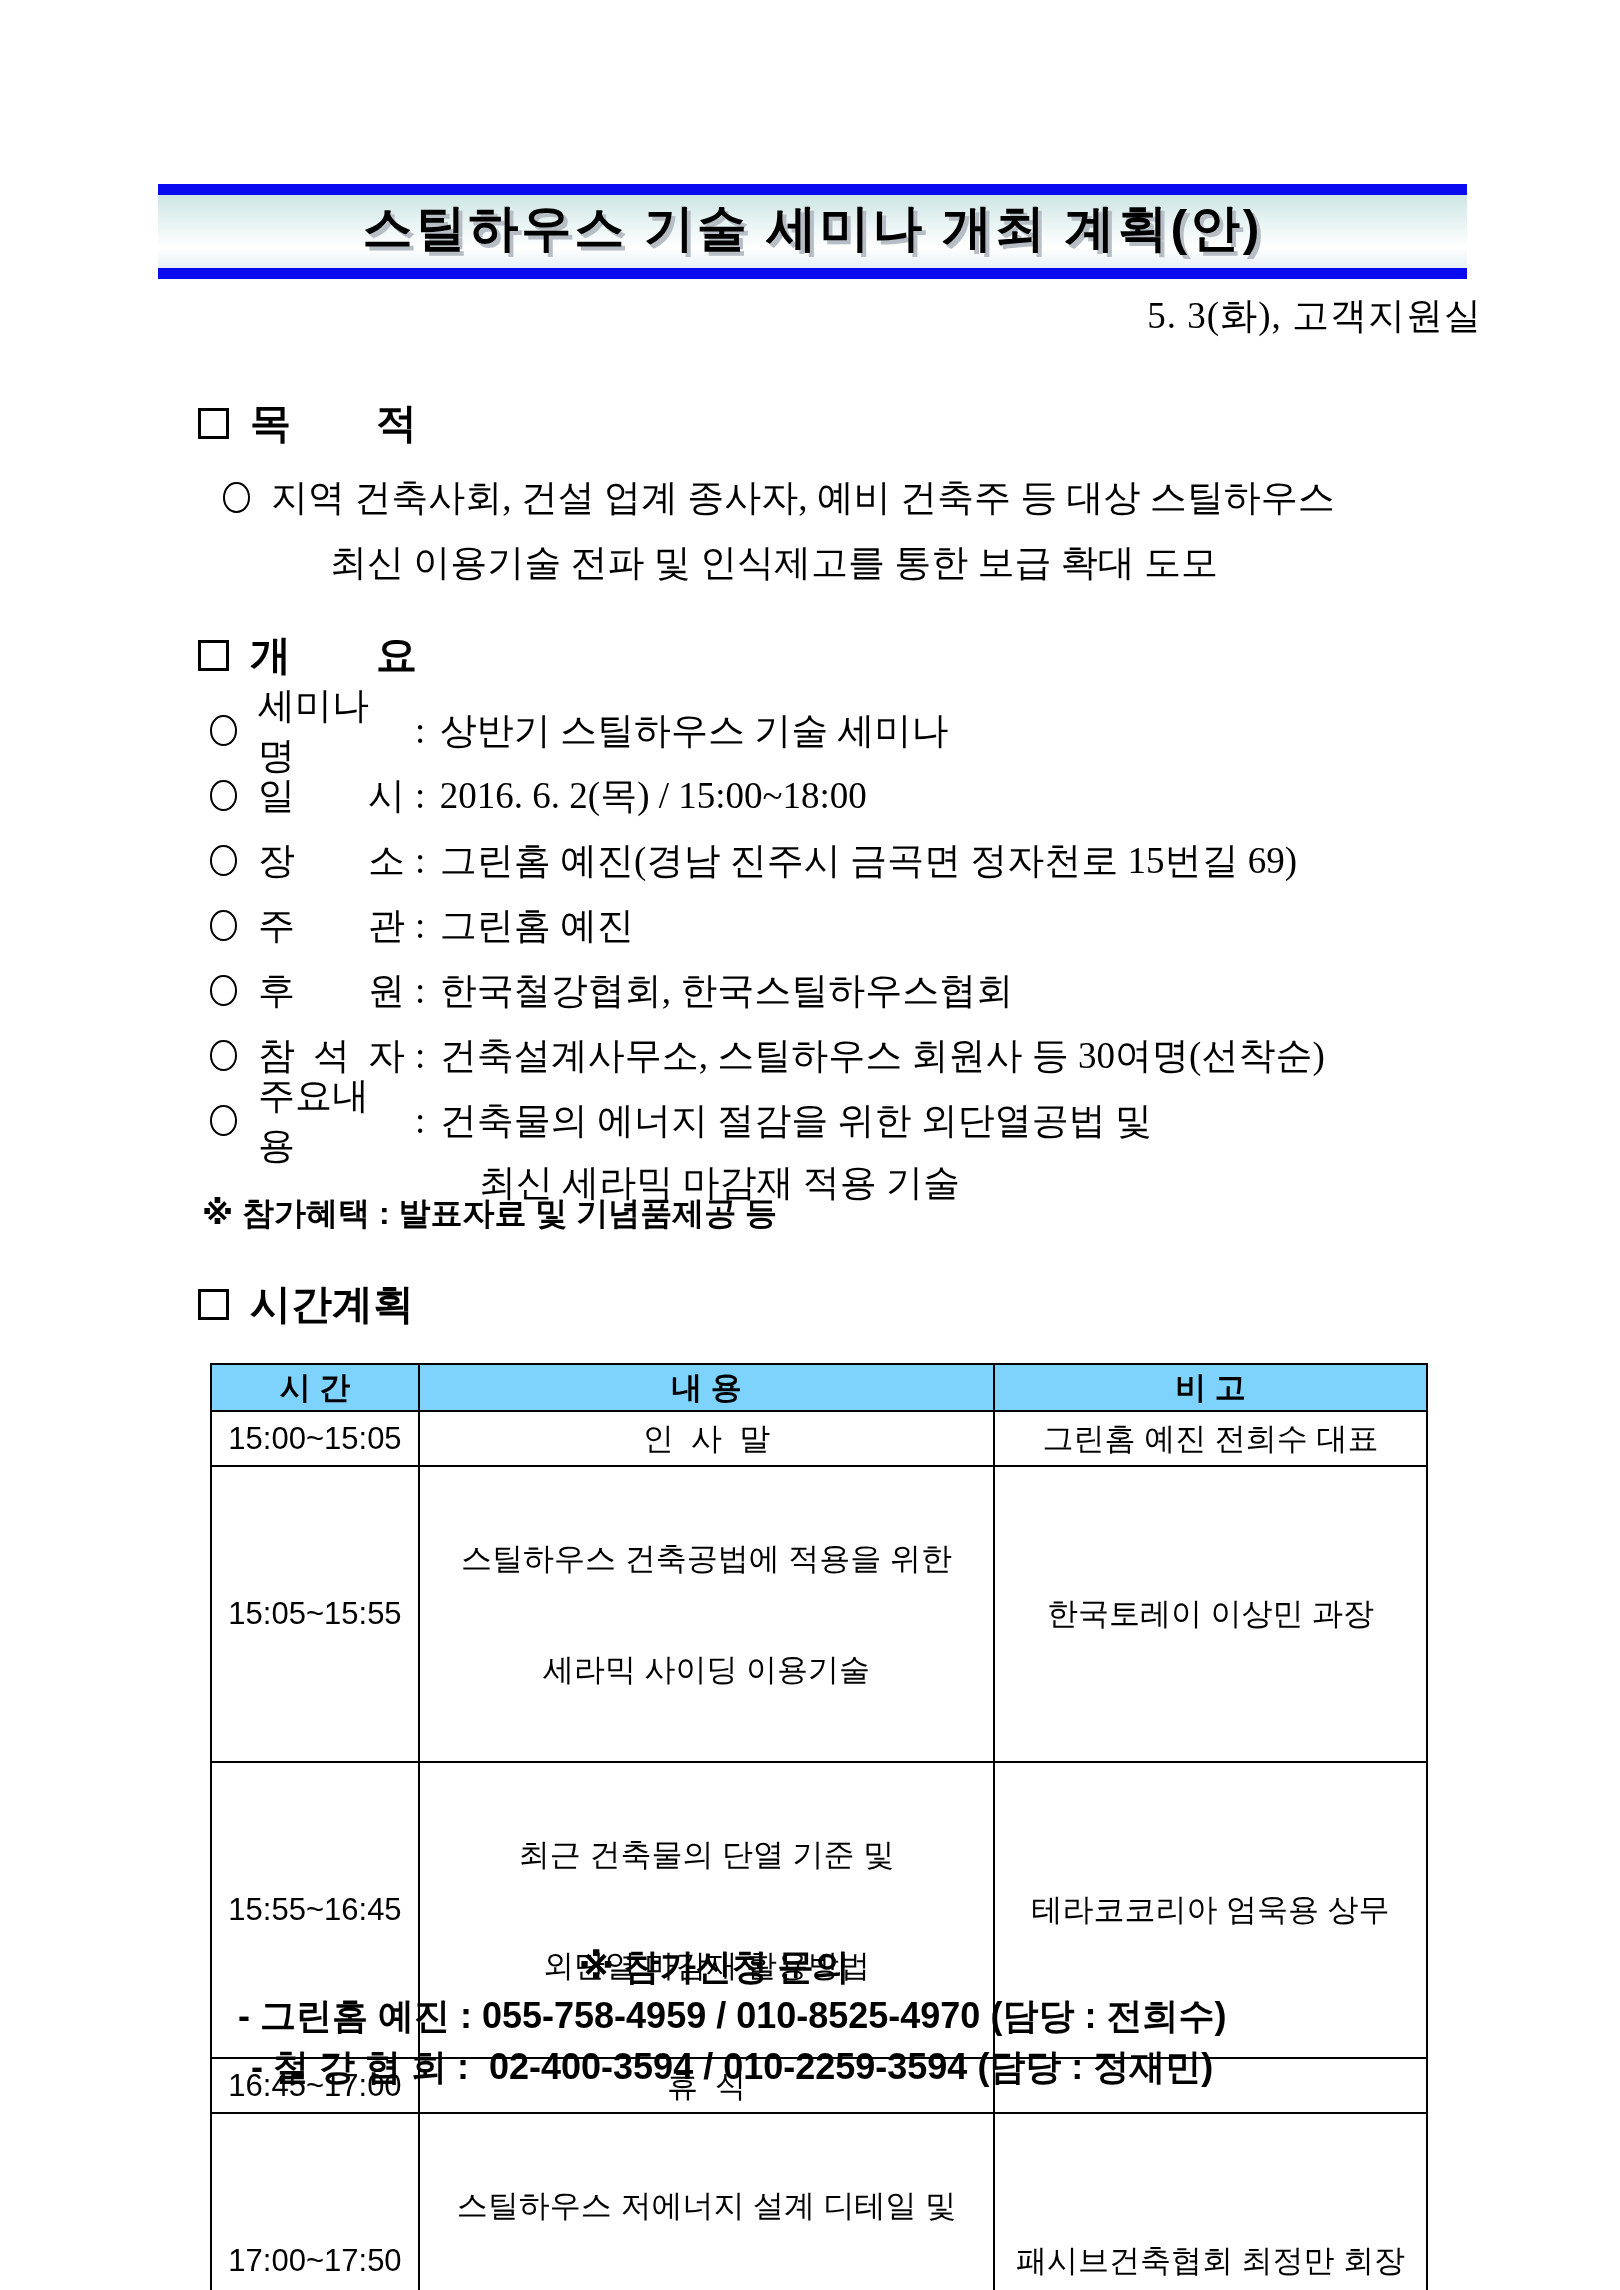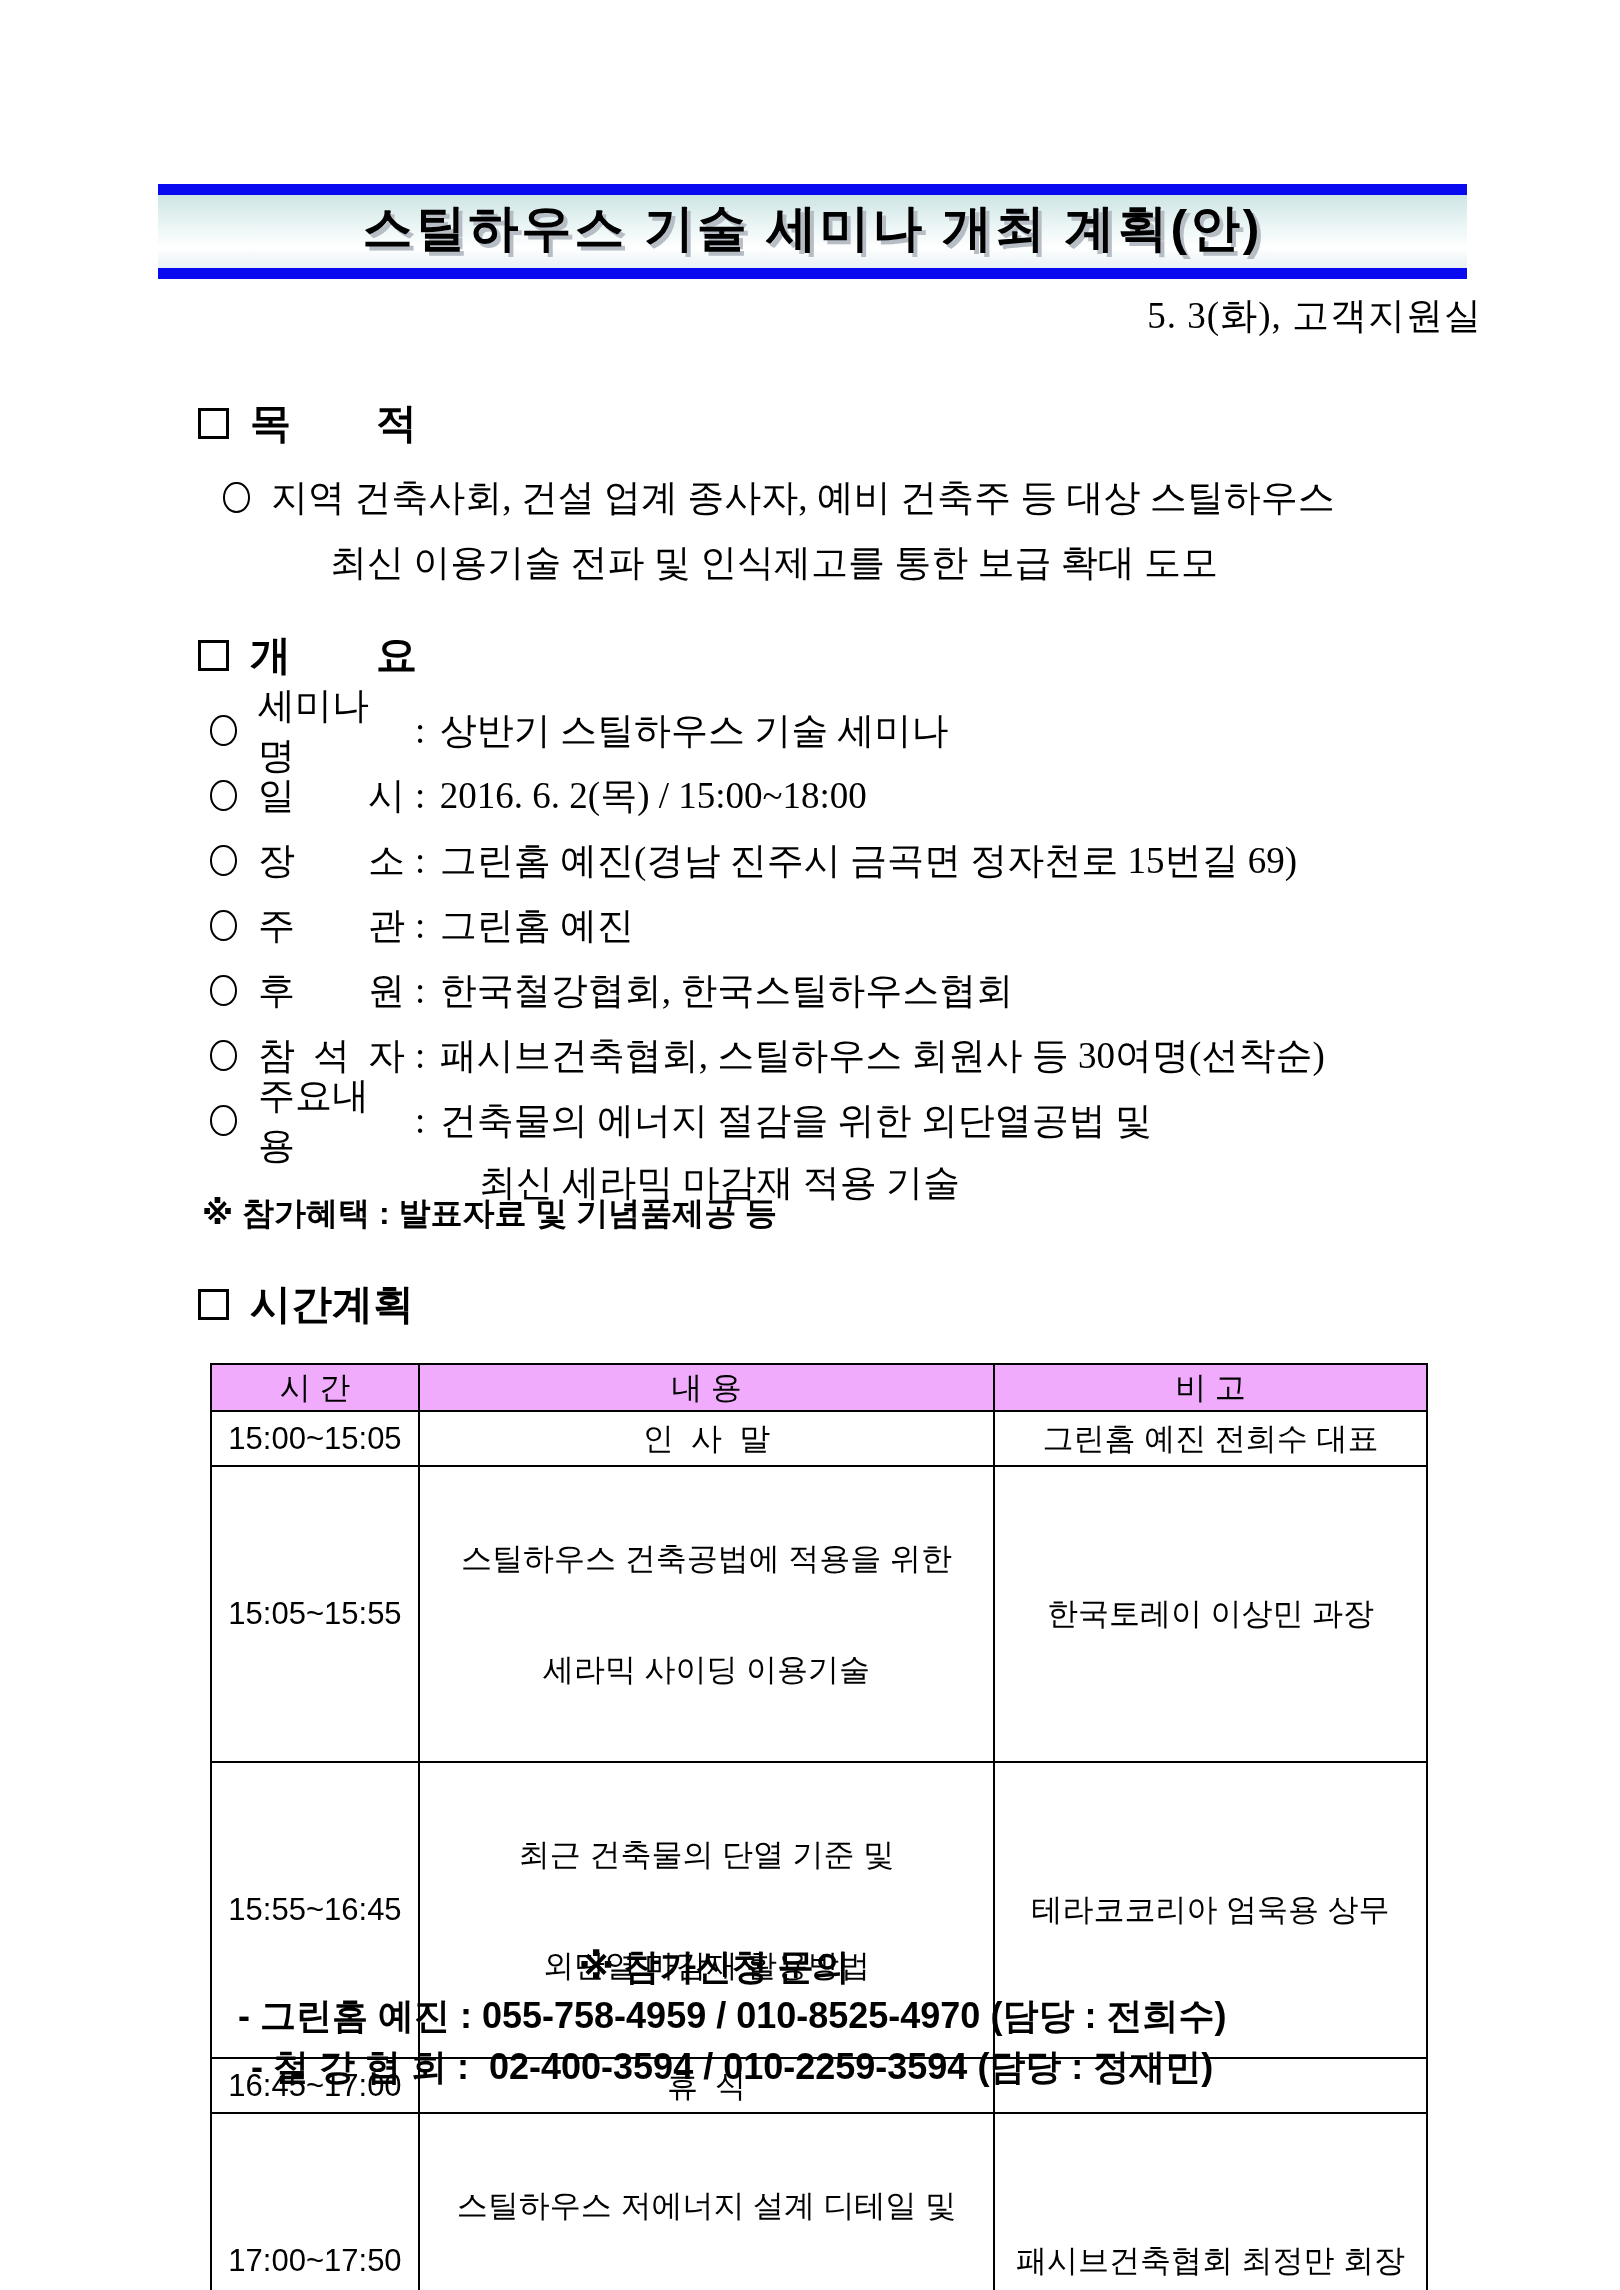--- a/index.html
+++ b/index.html
@@ -80,21 +80,21 @@
     font-size:31px;
     table-layout:fixed;
   }
   .schedule-table th, .schedule-table td {
     border:2px solid #000;
     text-align:center; vertical-align:middle;
     padding:0; overflow:hidden;
   }
   .schedule-table { border:2.9px solid #000; }
   .schedule-table th {
-    background:#f0abfc; font-weight:normal;
+    background:#7dd3fc; font-weight:bold;
     height:45px; white-space:pre;
   }
   td.cell-time { white-space:pre; letter-spacing:0px; }
   td.cell-content { white-space:pre; }
   td.cell-note { white-space:pre; }
   .content-line { display:block; line-height:39px; white-space:pre; }
 
   
   .contact {
     position:absolute; left:202px; top:1943px;
@@ -166,21 +166,21 @@
     <div class="ov-row">
       <span class="o-bullet"></span>
       <span class="ov-label">후 원</span>
       <span class="ov-colon">:</span>
       <span class="ov-value">한국철강협회, 한국스틸하우스협회</span>
     </div>
     <div class="ov-row">
       <span class="o-bullet"></span>
       <span class="ov-label">참 석 자</span>
       <span class="ov-colon">:</span>
-      <span class="ov-value">패시브건축협회, 스틸하우스 회원사 등 30여명(선착순)</span>
+      <span class="ov-value">건축설계사무소, 스틸하우스 회원사 등 30여명(선착순)</span>
     </div>
     <div class="ov-row">
       <span class="o-bullet"></span>
       <span class="ov-label">주요내용</span>
       <span class="ov-colon">:</span>
       <span class="ov-value">건축물의 에너지 절감을 위한 외단열공법 및</span>
     </div>
     <div class="ov-cont">
       <span class="ov-value">최신 세라믹 마감재 적용 기술</span>
     </div>

